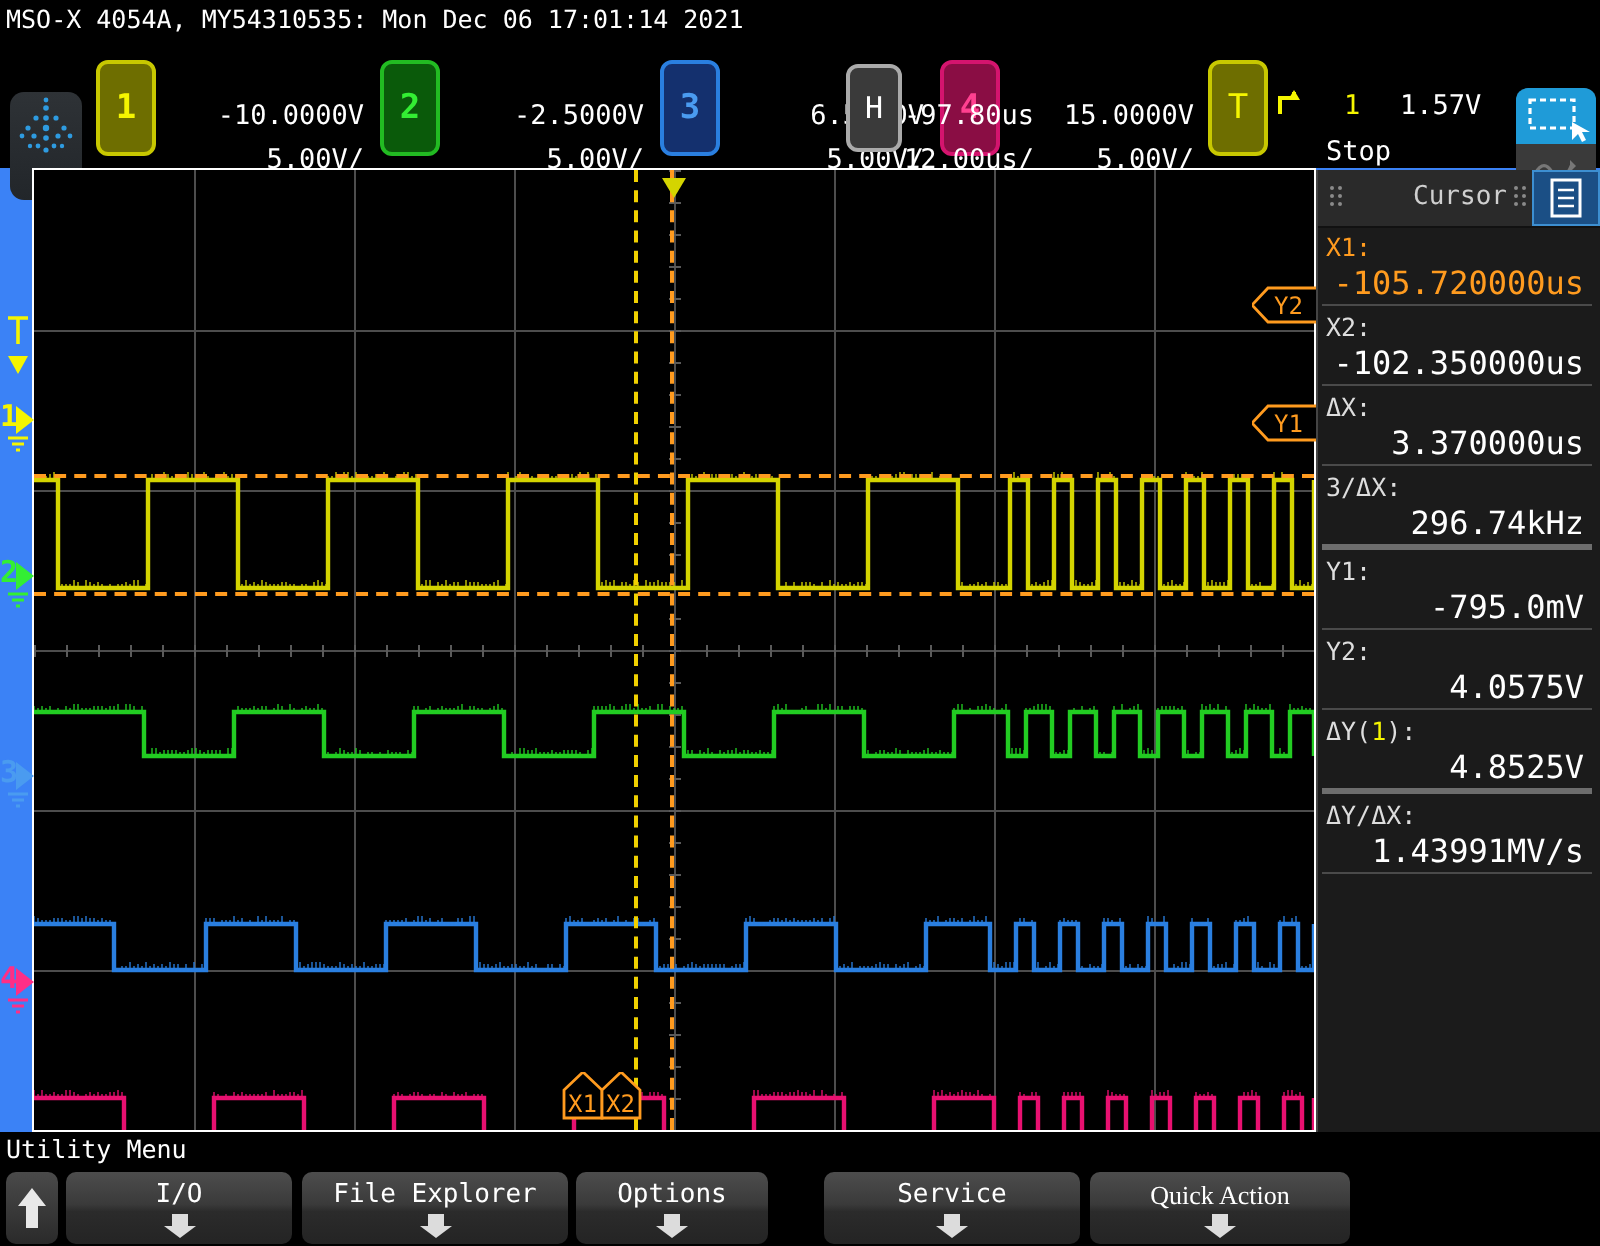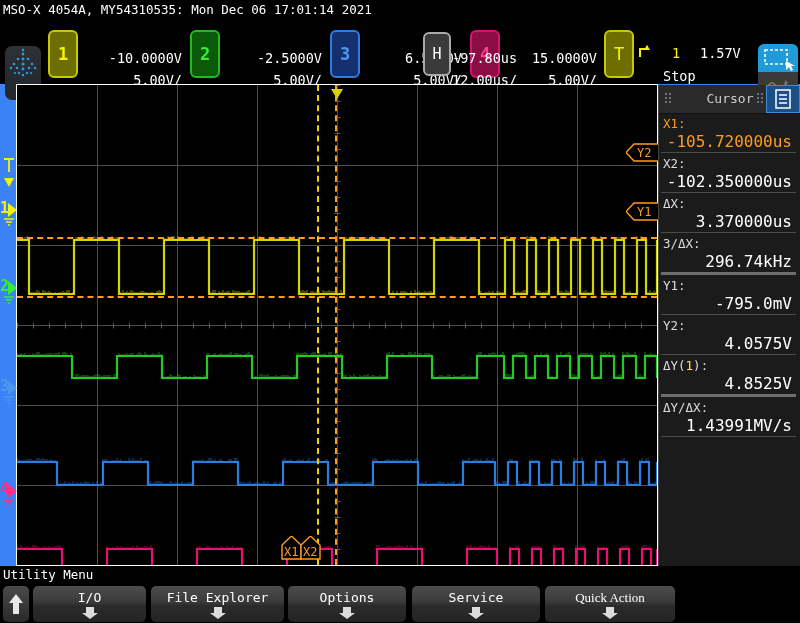--- a/index.html
+++ b/index.html
@@ -1765,21 +1765,21 @@
       </span>
     </div>
     <div class="skey" style="left:151px;width:133px;">
       <span class="lbl">File Explorer</span>
       <span class="arrow-d">
         <svg width="20" height="14" viewBox="0 0 20 14">
             <polygon points="6,1 14,1 14,7 18,7 10,13 2,7 6,7" fill="#dcdcdc"></polygon>
           </svg>
       </span>
     </div>
-    <div class="skey" style="left:288px;width:118px;text-align:center;">
+    <div class="skey" style="left:288px;width:96px;text-align:center;">
       <span class="lbl">Options</span>
       <span class="arrow-d">
         <svg width="20" height="14" viewBox="0 0 20 14">
             <polygon points="6,1 14,1 14,7 18,7 10,13 2,7 6,7" fill="#dcdcdc"></polygon>
           </svg>
       </span>
     </div>
     <div class="skey" style="left:412px;width:128px;">
       <span class="lbl">Service</span>
       <span class="arrow-d">

